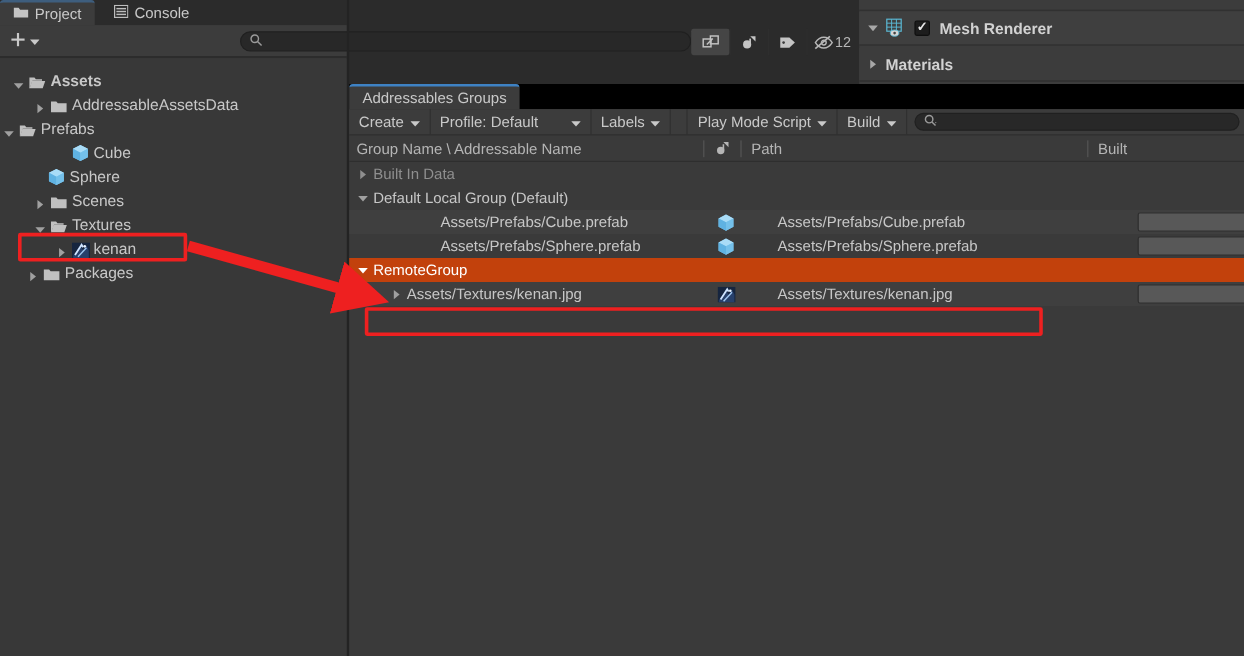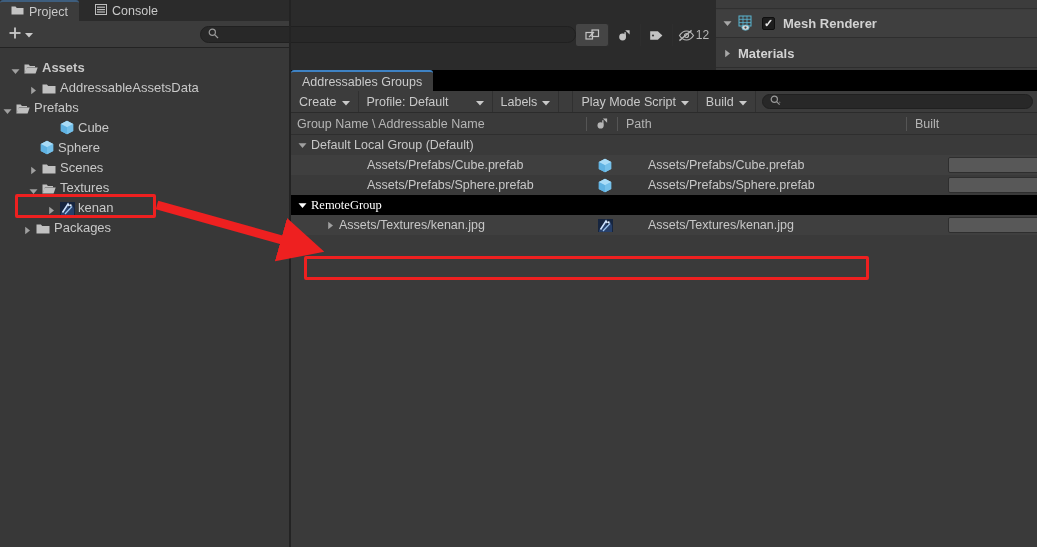--- a/index.html
+++ b/index.html
@@ -144,21 +144,21 @@
   }
   .hcell { font-size: 12.5px; color: #b5b5b5; display:flex; align-items:center; height:22px; white-space: nowrap; text-align: center;}
   .hsep { width: 1px; height: 14px; background: #555; }
 
   
   #addr-body { position: absolute; left: 0; top: 65px; width: 746px; bottom: 0; }
   .arow { position: relative; height: 20px; display: flex; align-items: center; font-size: 12.5px; white-space: nowrap; }
   .arow.group { color: #c7c7c7; }
   .arow.dim { color: #8f8f8f; }
   .arow.asset { color: #c7c7c7; }
-  .arow.selected { background: #000000; color: #ffffff; font-family: Liberation Serif, serif; }
+  .arow.selected { background: #c2410c; color: #ffffff; }
   .arow.alt { background: #3f3f3f; }
   .atri { width: 14px; flex: 0 0 14px; display:flex; align-items:center; justify-content:center; }
   .aname { flex: 0 0 auto; }
   .atype { position: absolute; left: 306px; width: 16px; display:flex; align-items:center; justify-content:center;}
   .apath { position: absolute; left: 357px; }
   .alabel {
     position: absolute; left: 657px; top: 2px; width: 100px; height: 16px;
     background: #585858; border: 1px solid #2e2e2e; border-radius: 2px;
   }
 
@@ -492,20 +492,28 @@
           <rect x="6.2" y="3.2" width="1.3" height="4.6" fill="#b5b5b5"></rect>
         </svg>
       </span>
       <span class="hsep"></span>
       <span class="hcell" style="padding-left:8px;width:288px;">Path</span>
       <span class="hsep"></span>
       <span class="hcell" style="padding-left:8px;">Built</span>
     </div>
 
     <div id="addr-body">
+        <div class="arow group dim">
+          <span class="atri" style="margin-left: 4px;">
+            <svg width="7" height="9" viewBox="0 0 7 9">
+              <path d="M1.2 0.7v7.6L6 4.5z" fill="#8f8f8f"></path>
+            </svg>
+          </span>
+          <span class="aname" style="margin-left: 2px;">Built In Data</span>
+        </div>
         <div class="arow group">
           <span class="atri" style="margin-left: 4px;">
             <svg width="9" height="7" viewBox="0 0 9 7">
               <path d="M0.5 1.3h8L4.5 6z" fill="#a0a0a0"></path>
             </svg>
           </span>
           <span class="aname" style="margin-left: 2px;">Default Local Group (Default)</span>
         </div>
         <div class="arow asset alt">
           <span class="atri" style="margin-left: 60px;"></span>

